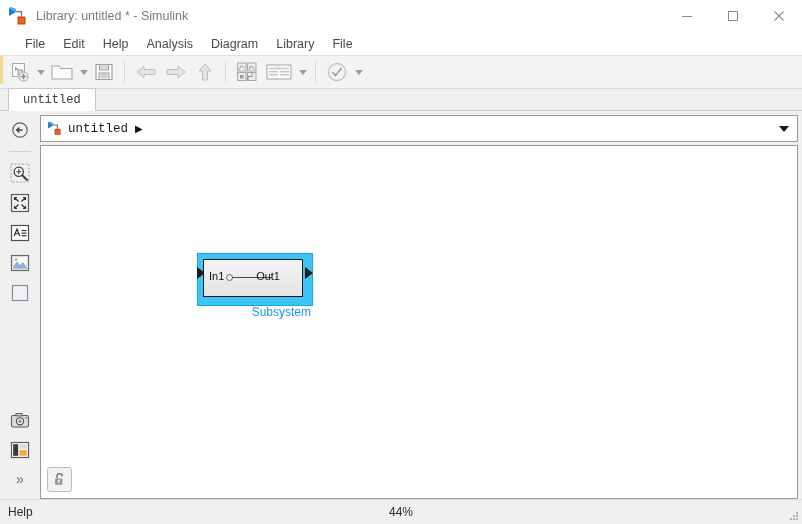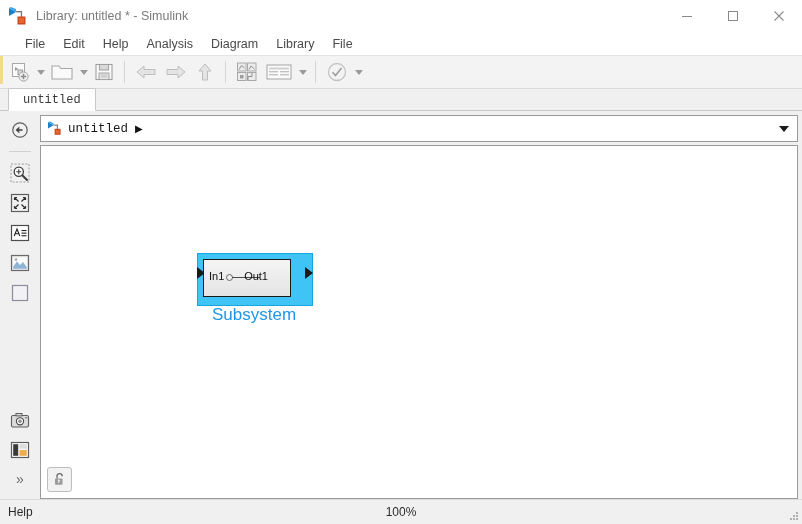--- a/index.html
+++ b/index.html
@@ -294,21 +294,21 @@
     left: 0; top: 0;
     width: 114px;
     height: 51px;
     background: #3fc4f5;
     border: 1px solid #16a6e0;
   }
   .block-box {
     position: absolute;
     left: 6px;
     top: 6px;
-    width: 88px;
+    width: 100px;
     height: 38px;
     background: linear-gradient(#f4f4f4, #e4e4e4);
     border: 1.6px solid #1a1a1a;
     box-sizing: border-box;
   }
   .port-label {
     position: absolute;
     top: 11px;
     font-family: "Liberation Sans", sans-serif;
     font-size: 11px;
@@ -351,23 +351,23 @@
     right: -2px;
     border-top: 6px solid transparent;
     border-bottom: 6px solid transparent;
     border-left: 8px solid #1a1a1a;
   }
   .block-caption {
     position: absolute;
     left: 0;
     top: 53px;
     width: 114px;
-    text-align: center;
+    text-align: right;
     font-family: "Liberation Sans", sans-serif;
-    font-size: 17px;
+    font-size: 12px;
     color: #2196e8;
     line-height: 1;
   }
 
   
   .statusbar {
     height: 24px;
     min-height: 24px;
     background: #f0f0f0;
     border-top: 1px solid #dcdcdc;
@@ -686,21 +686,21 @@
             </svg>
           </div>
 
         </div>
       </div>
     </div>
   </div>
 
   <div class="statusbar">
     <div class="status-ready">Help</div>
-    <div class="status-zoom">100%</div>
+    <div class="status-zoom">44%</div>
     <div class="grip">
       <i style="left:8px;top:2px;"></i>
       <i style="left:5px;top:5px;"></i>
         <i style="left:8px;top:5px;"></i>
       <i style="left:2px;top:8px;"></i>
         <i style="left:5px;top:8px;"></i>
         <i style="left:8px;top:8px;"></i>
     </div>
   </div>
 

